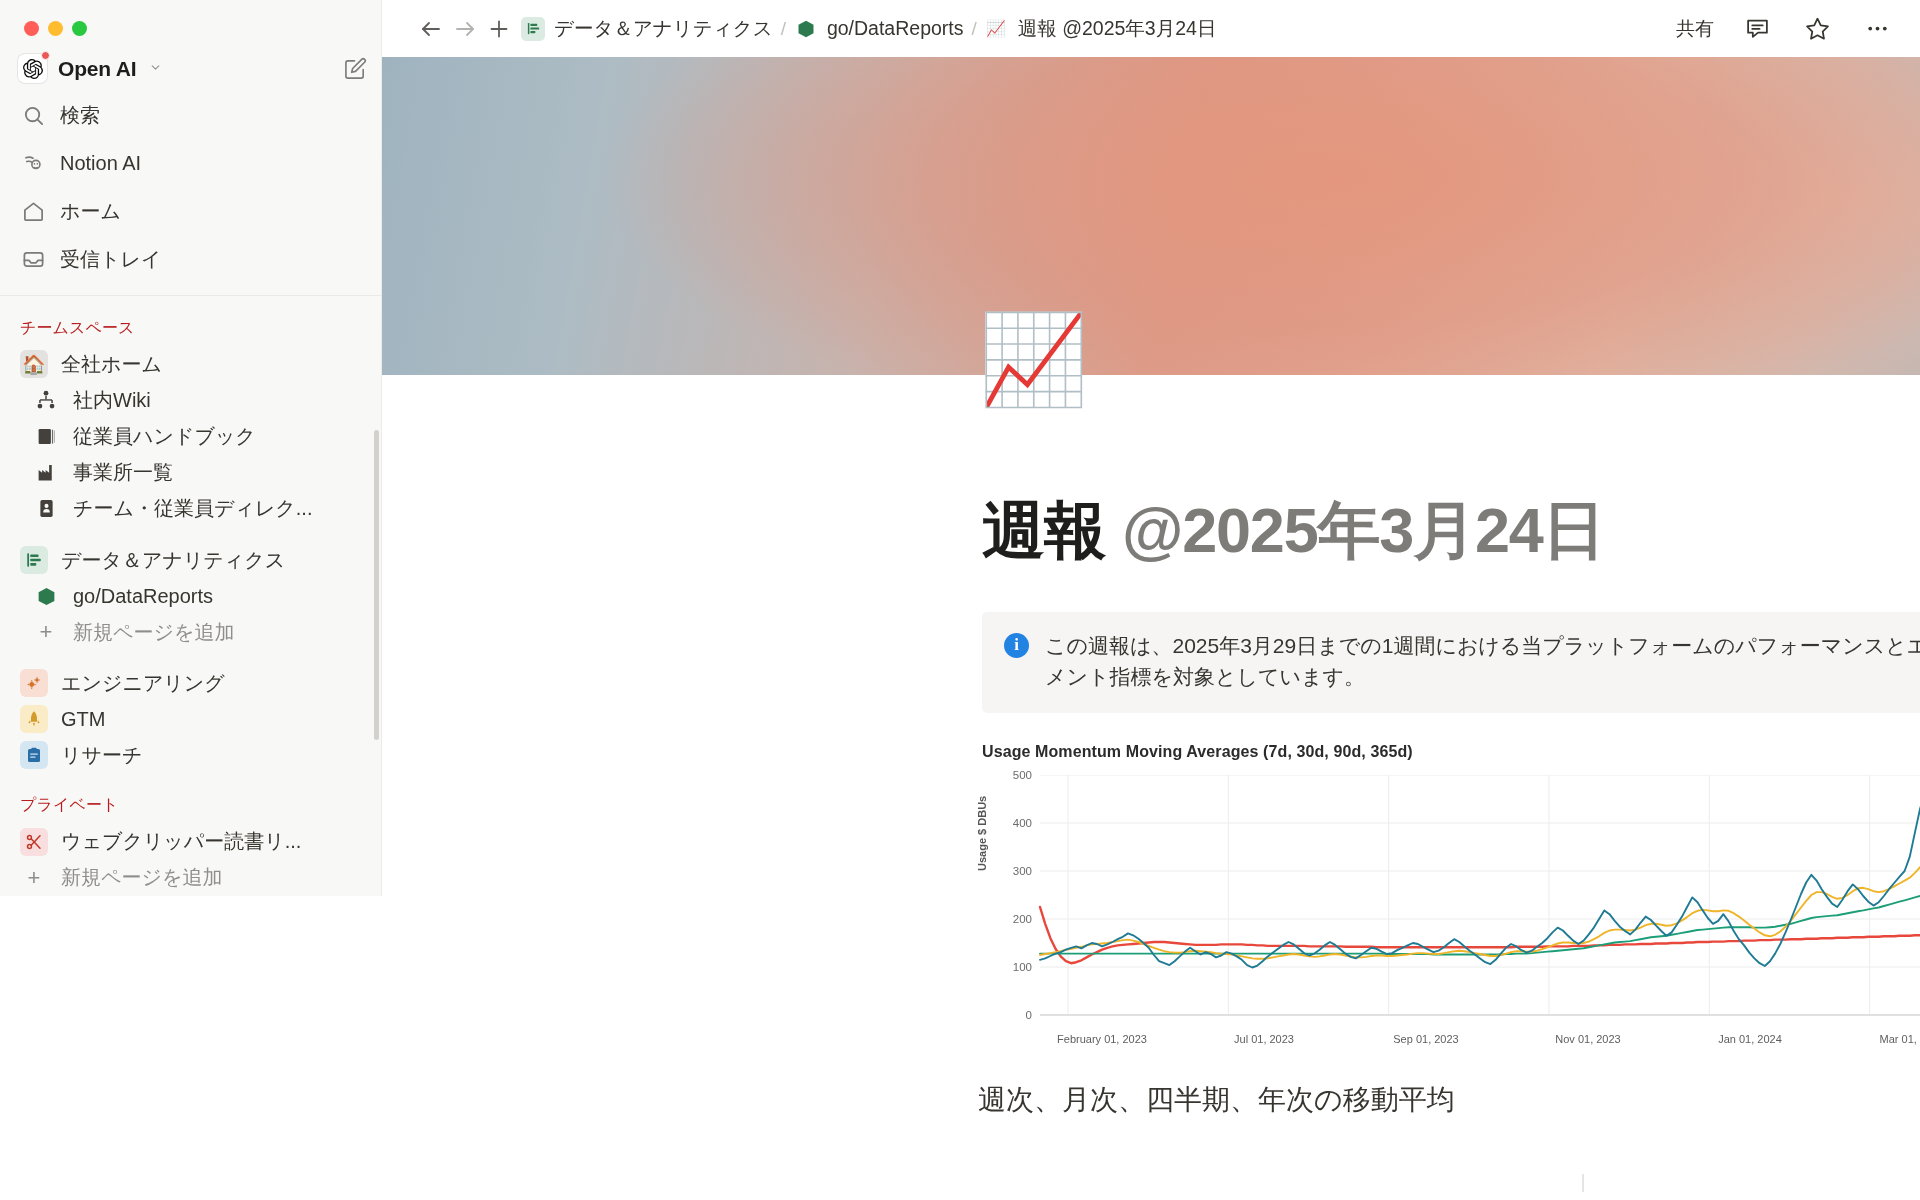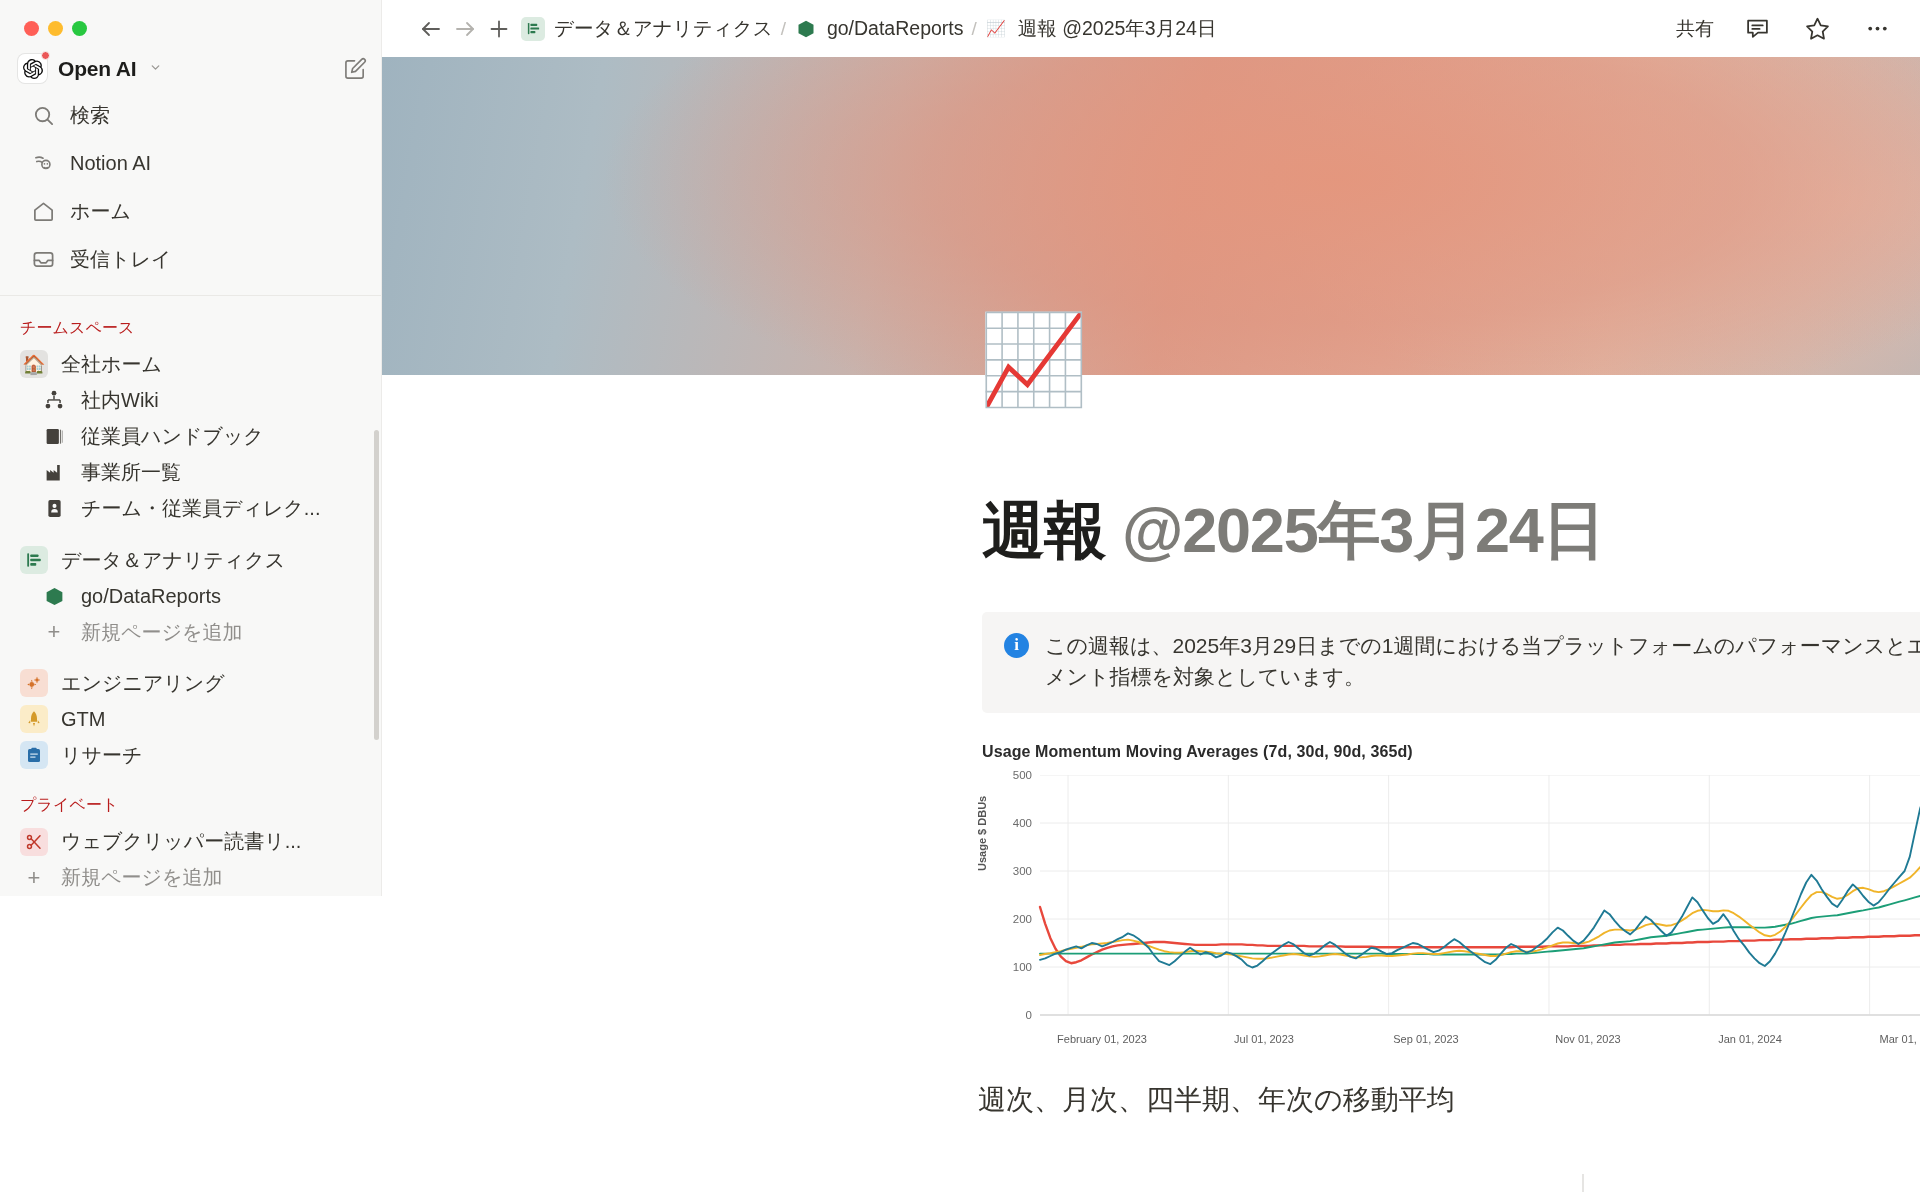--- a/index.html
+++ b/index.html
@@ -35,37 +35,37 @@
     position: absolute; top: -3px; right: -3px; width: 9px; height: 9px;
     border-radius: 50%; background: #eb5757; border: 1.5px solid #f8f8f7;
   }
   .ws-name { font-size: 21px; font-weight: 700; color: #1d1d1b; letter-spacing: -.2px; }
   .chev { color: #9a9894; font-size: 14px; margin-left: 2px; }
   .ws-edit { margin-left: auto; color: #8f8d89; display: flex; }
 
   .nav-list { padding: 6px 0 0 0; }
   .nav-item {
     display: flex; align-items: center; gap: 14px;
-    height: 48px; padding: 0 16px 0 20px; cursor: default; margin-left: 10px;
+    height: 48px; padding: 0 16px 0 20px; cursor: default;
   }
   .nav-item .ic { width: 26px; display: flex; justify-content: center; align-items: center; flex: 0 0 26px; color: #7d7b77; }
   .nav-item .tx { font-size: 20px; color: #37352f; white-space: nowrap; overflow: hidden; text-overflow: ellipsis; }
 
   .divider { height: 1px; background: #eae9e6; margin: 11px 0 0 0; }
 
   .sec-label {
     font-size: 16px; color: #b91c1c; font-weight: 500;
     padding: 22px 0 8px 20px; letter-spacing: .1px;
   }
 
   .tree-item {
     display: flex; align-items: center; gap: 13px;
     height: 49px; padding-left: 20px; padding-right: 14px;
   }
-  .tree-item.ind { padding-left: 40px; }
+  .tree-item.ind { padding-left: 32px; }
   .tree-item .emoji {
     width: 28px; height: 28px; border-radius: 6px; flex: 0 0 28px;
     display: flex; align-items: center; justify-content: center;
     font-size: 19px; line-height: 1;
   }
   .tree-item .lbl {
     font-size: 20px; color: #37352f; white-space: nowrap;
     overflow: hidden; text-overflow: ellipsis;
   }
   .tree-item .lbl.muted { color: #908e8b; }

